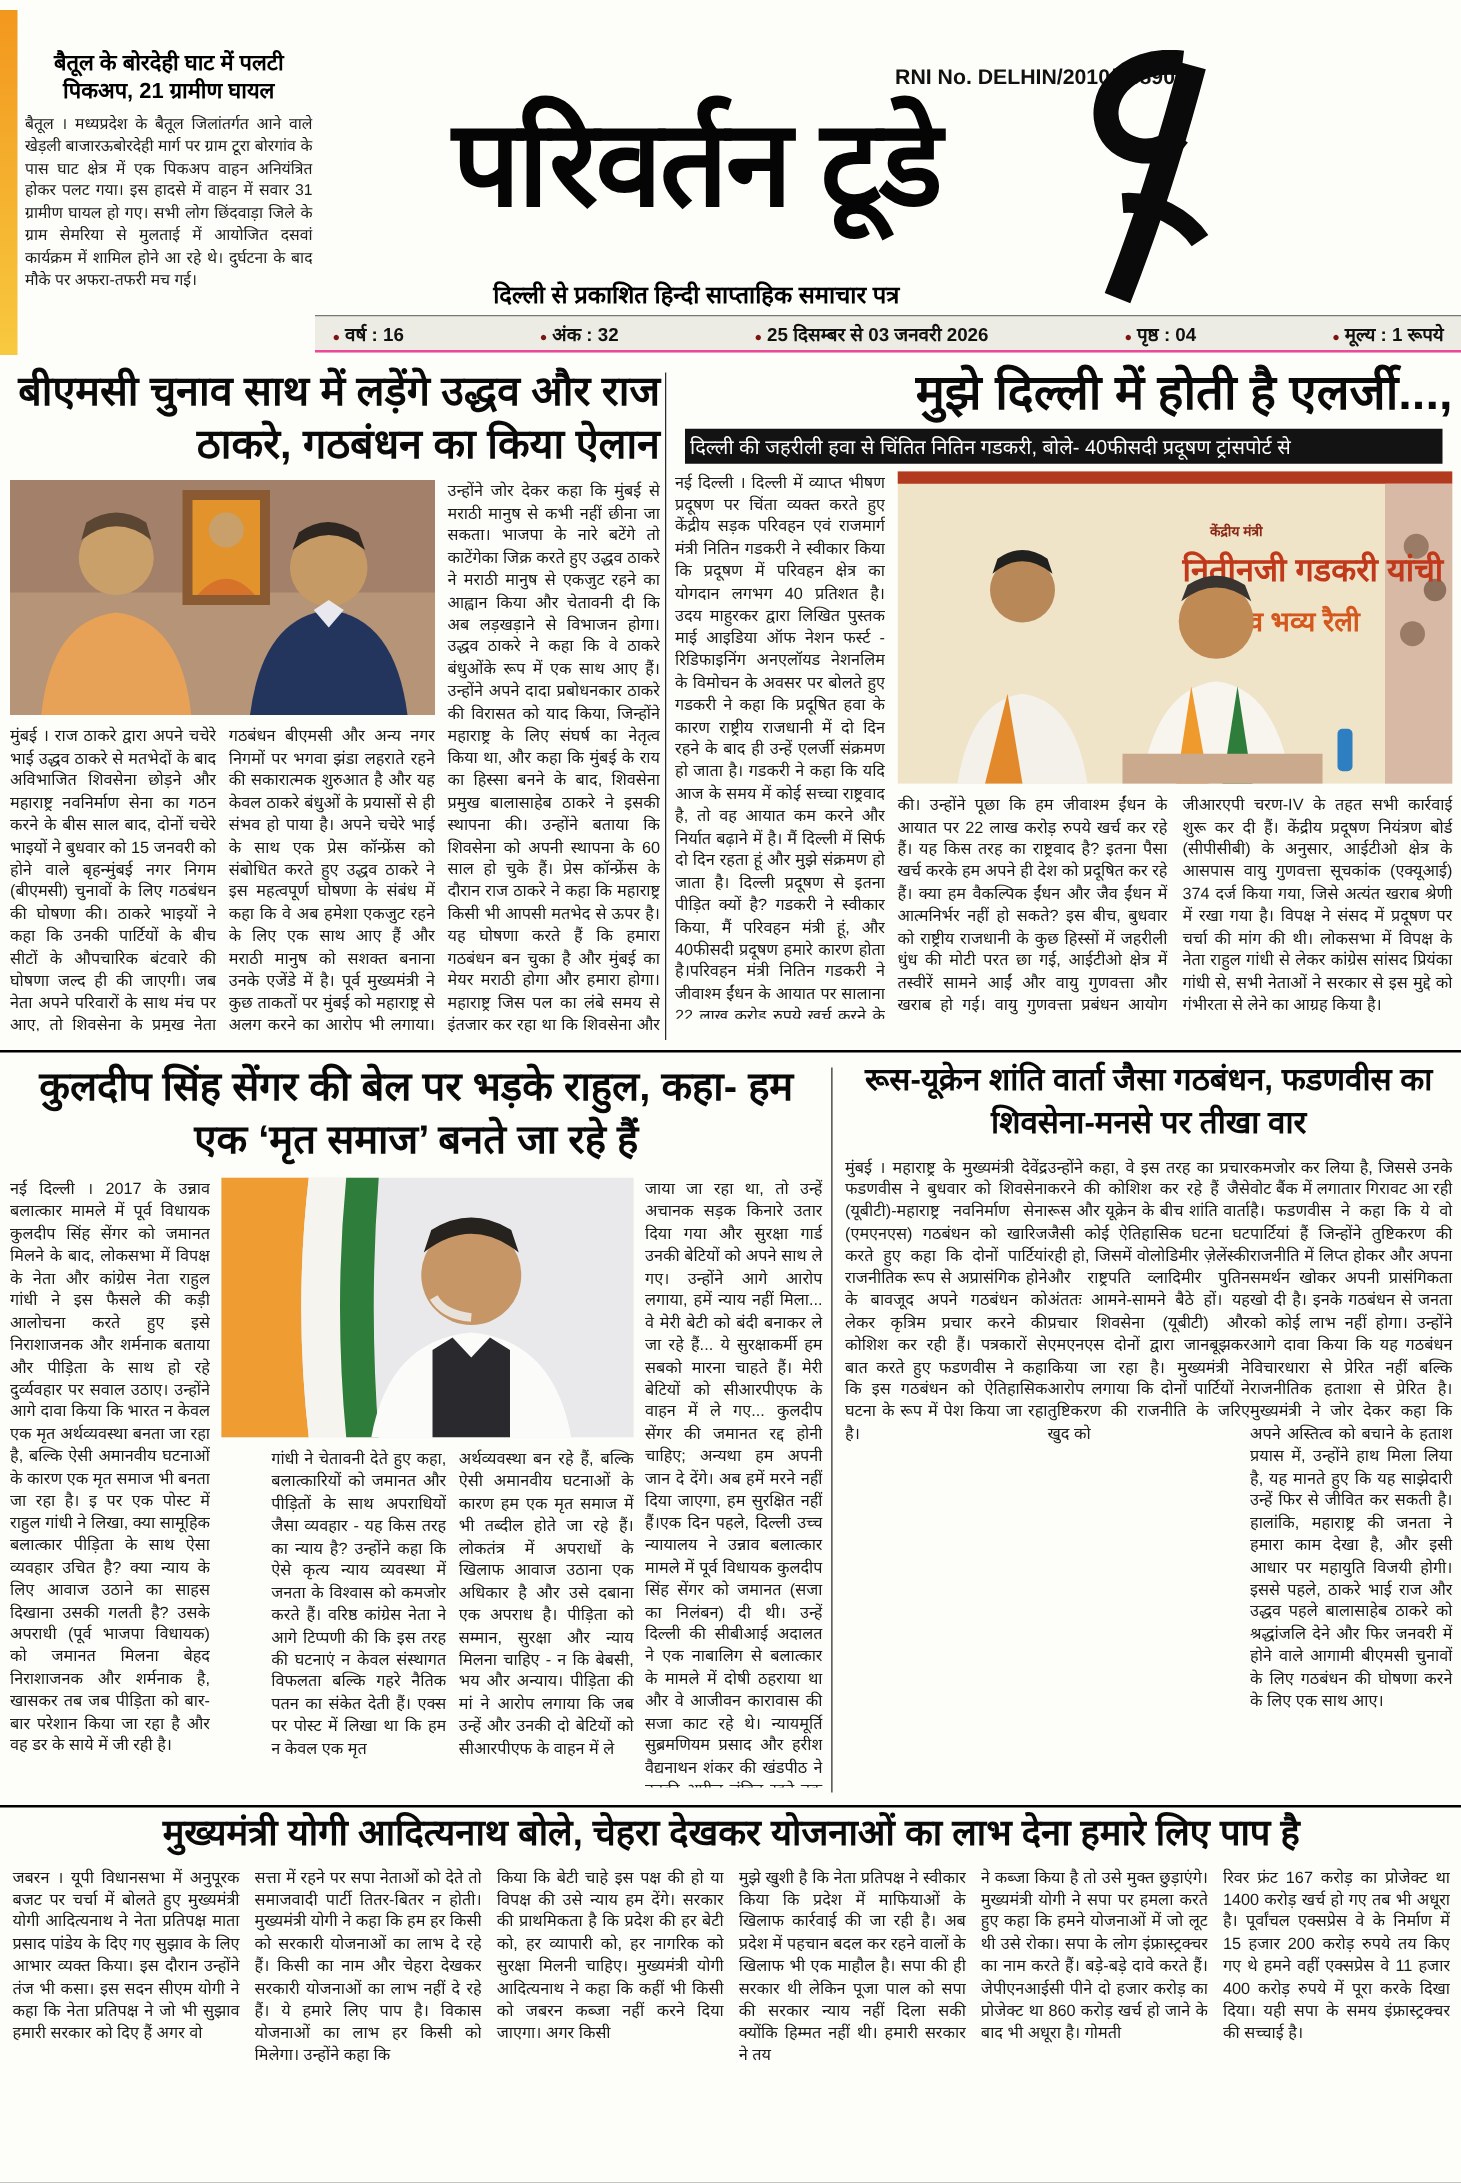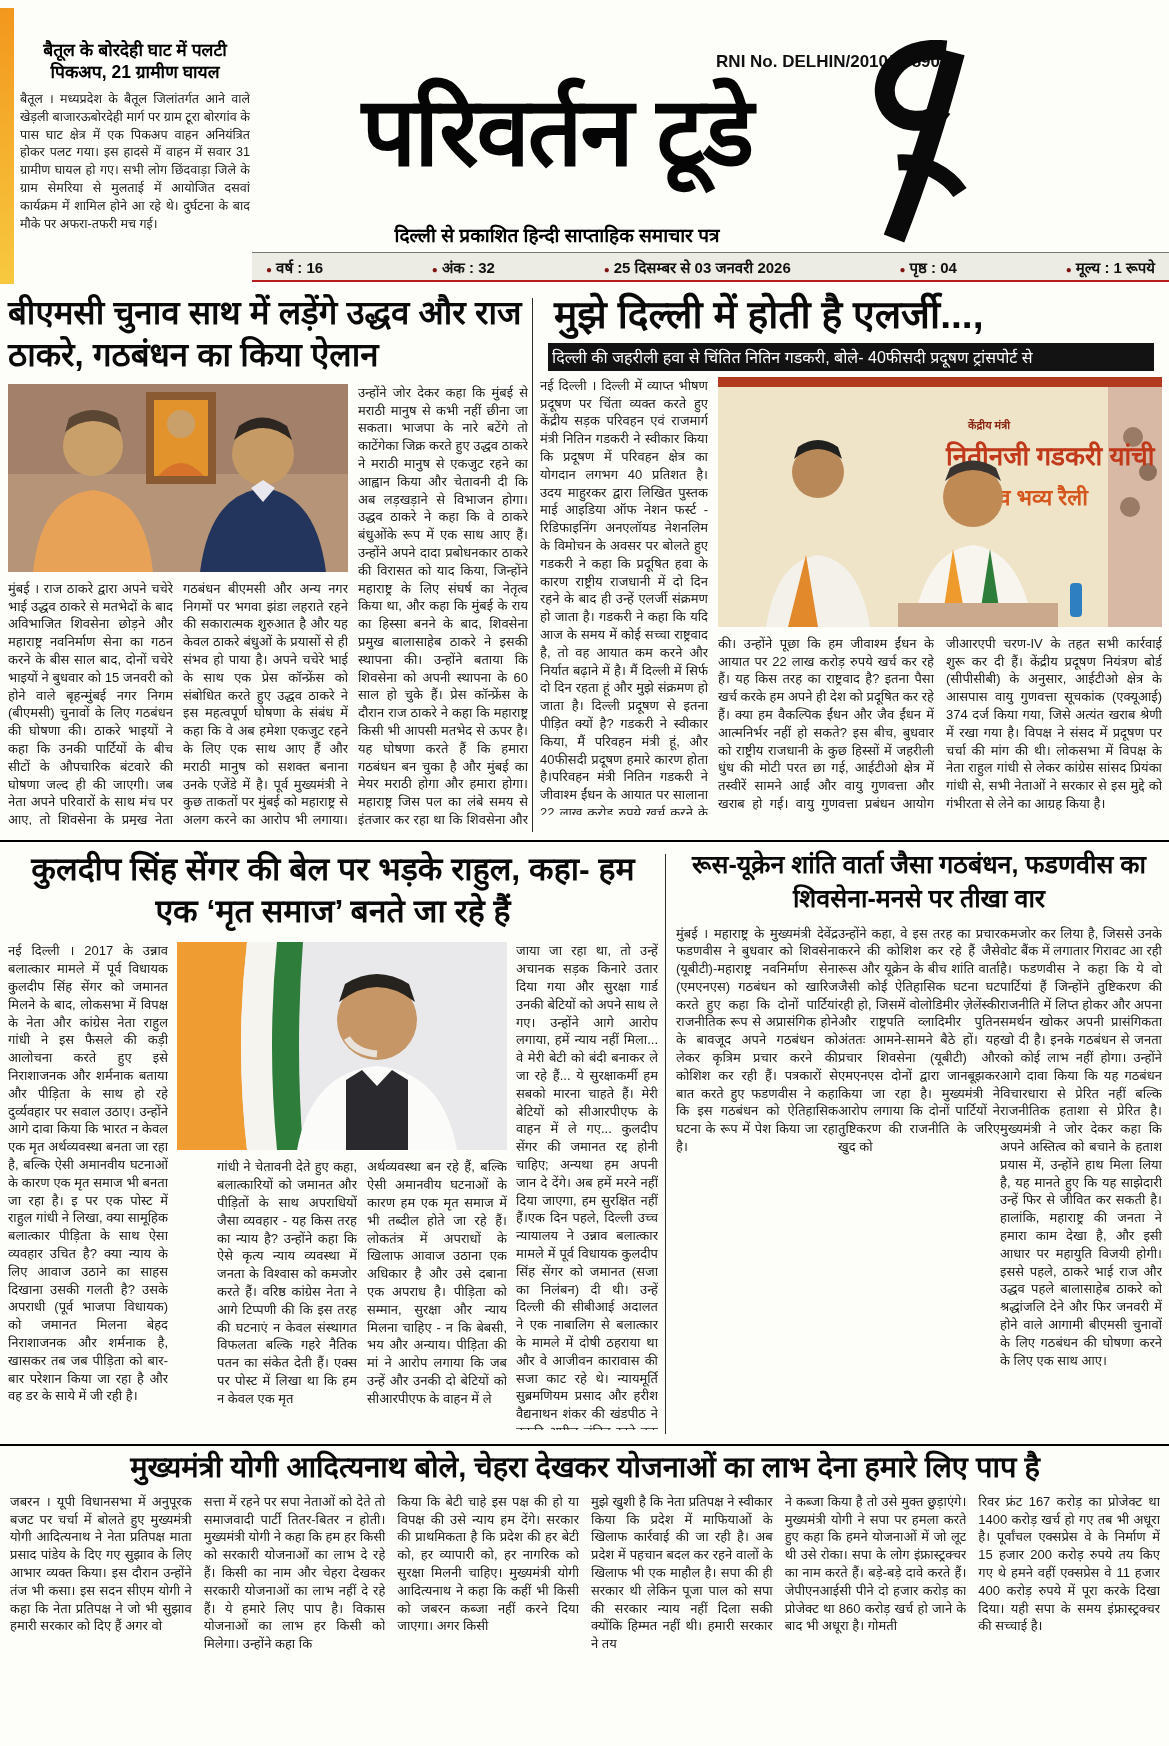--- a/index.html
+++ b/index.html
@@ -10,27 +10,27 @@
   #left-accent{left:0;top:8px;width:14px;height:276px;background:linear-gradient(#f2971d,#f8c93f);}
   #sidebar-story{left:20px;top:40px;width:230px;height:250px;overflow:hidden;}
   #sidebar-story .hl{font-size:17.5px;font-weight:900;text-align:center;line-height:1.25;margin-bottom:7px;color:#000;}
   #sidebar-story .bd{font-size:12.6px;line-height:1.42;text-align:justify;}
   #rni{left:610px;top:52px;width:330px;text-align:right;font-weight:bold;font-size:17px;color:#111;}
   #paper-title{left:248px;top:70px;width:618px;text-align:center;font-size:96px;font-weight:900;
                color:#050505;line-height:1.3;white-space:nowrap;letter-spacing:-2px;}
   #tagline{left:248px;top:222px;width:618px;text-align:center;font-size:19px;font-weight:bold;color:#000;}
   #masthead-logo{left:868px;top:40px;width:100px;height:205px;}
   #infobar{left:252px;top:252px;width:917px;height:30px;background:#edece4;border-top:1px solid #777;
-           border-bottom:2px solid #b91c1c;display:flex;align-items:center;justify-content:space-between;
+           border-bottom:2px solid #ec4899;display:flex;align-items:center;justify-content:space-between;
            padding:0 14px;box-sizing:border-box;}
   .ib{font-size:15px;font-weight:bold;color:#111;white-space:nowrap;}
   .ib .blt{color:#7e1410;font-size:10px;margin-right:4px;}
   
-  .headline1{font-size:33px;font-weight:900;color:#0a0a0a;text-align:left;line-height:1.27;}
-  .headline2{font-size:39px;font-weight:900;color:#0a0a0a;text-align:left;line-height:1.2;padding-left:14px;}
+  .headline1{font-size:33px;font-weight:900;color:#0a0a0a;text-align:right;line-height:1.27;}
+  .headline2{font-size:39px;font-weight:900;color:#0a0a0a;text-align:right;line-height:1.2;padding-left:14px;}
   .headline3{font-size:32px;font-weight:900;color:#0a0a0a;text-align:center;line-height:1.32;}
   .headline4{font-size:25px;font-weight:900;color:#0a0a0a;text-align:center;line-height:1.35;}
   .headline5{font-size:29px;font-weight:900;color:#0a0a0a;text-align:center;line-height:1.2;}
   .subbar{background:#131313;color:#ffffff;font-weight:normal;font-size:16px;padding:3px 4px;margin:4px 8px 6px 8px;white-space:nowrap;overflow:hidden;}
   .col{font-size:13px;line-height:1.37;text-align:justify;overflow:hidden;}
   .vrule{width:0;border-left:1.5px solid #2b2b2b;}
   .hrule{left:0;width:1169px;border-top:2.5px solid #000;}
   .row{display:flex;}
   .photo{display:block;}
   

